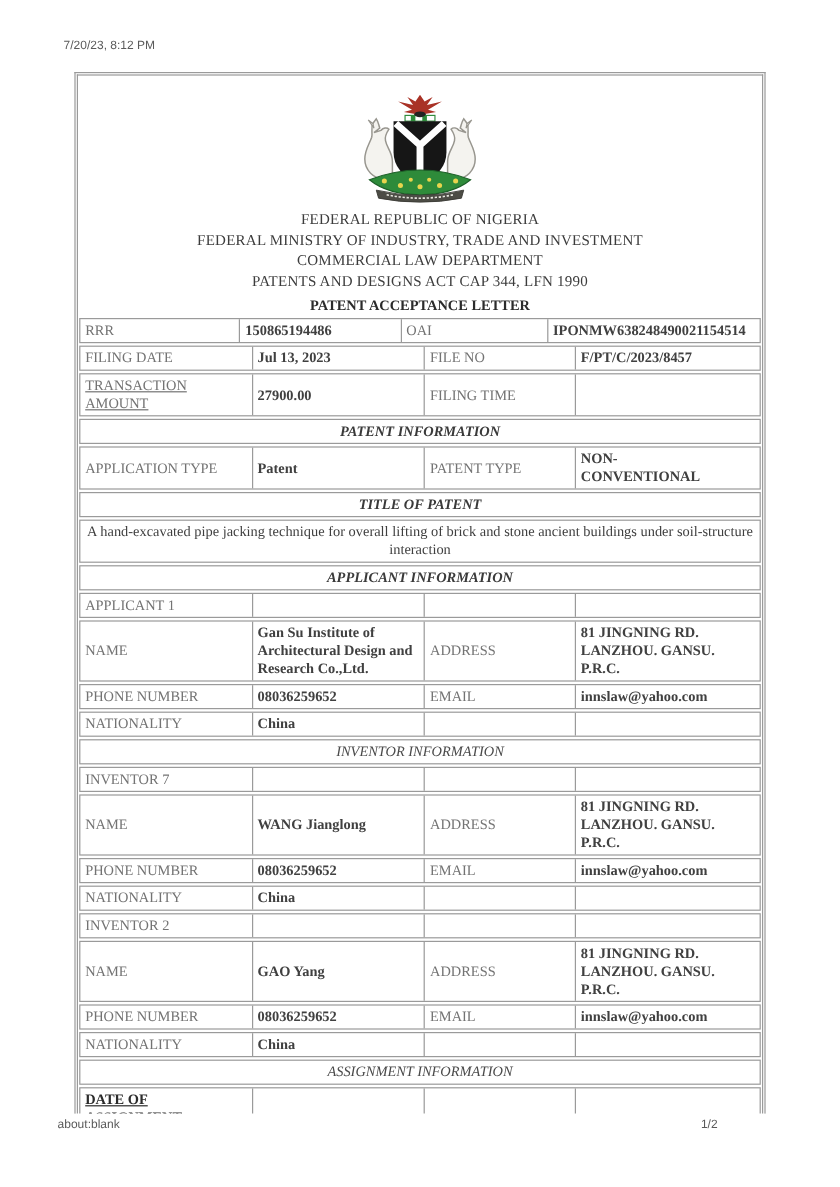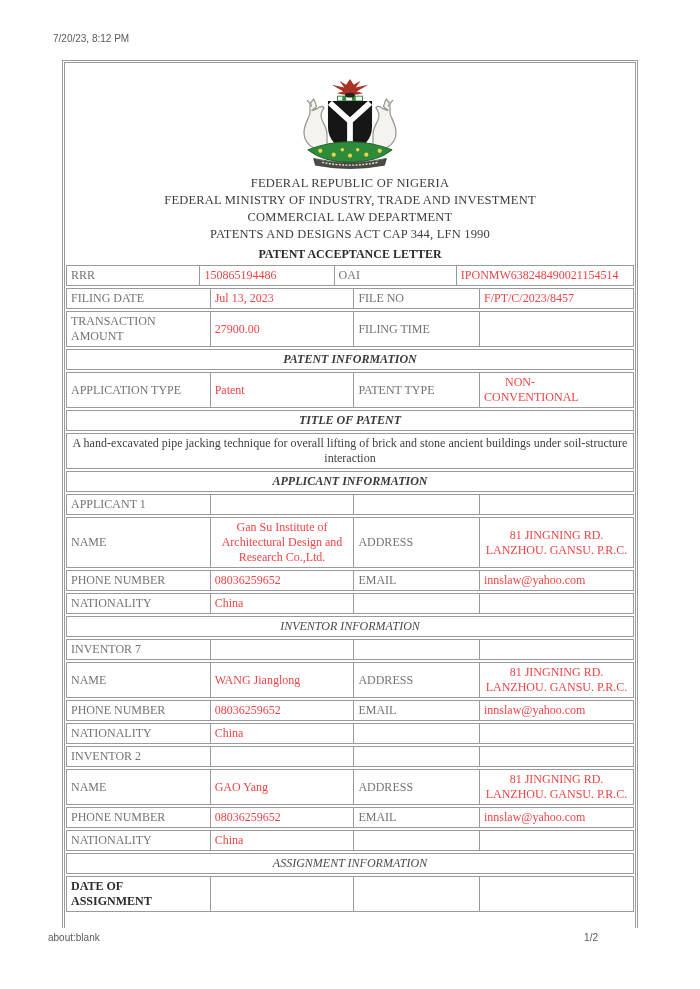--- a/index.html
+++ b/index.html
@@ -50,26 +50,26 @@
   .row:first-of-type{margin-top:0;}
   .cols-r{grid-template-columns:23.4% 23.7% 21.6% 31.3%;}
   .cols-a{grid-template-columns:25.2% 25.4% 22.2% 27.2%;}
   .cols-1{grid-template-columns:100%;}
   .cell{
     padding:2px 4px;display:flex;align-items:center;
     min-height:15px;box-sizing:border-box;overflow:hidden;
   }
   .cell + .cell{border-left:1px solid #9a9a9a;}
   .lab{color:#737373;}
-  .val{font-weight:normal;color:#ef4444;text-align:center;}
+  .val{font-weight:bold;color:#404040;}
   .hdr{justify-content:center;text-align:center;padding:2px 4px;color:#4a4a4a;font-style:italic;}
   .hdr.b{font-weight:bold;color:#3a3a3a;}
   .full{justify-content:center;text-align:center;color:#3f3f3f;}
   .b{font-weight:bold;color:#2b2b2b;}
-  .nw8 > span{display:inline-block;max-width:8em;}
+  .nw8 > span{display:inline-block;max-width:8em;text-decoration:underline;}
   .nw6 > span{display:inline-block;max-width:6em;}
 </style>
 </head>
 <body>
 
 <div class="page">
 
   <div class="print-header">
     <span class="dt">7/20/23, 8:12 PM</span>
   </div>

